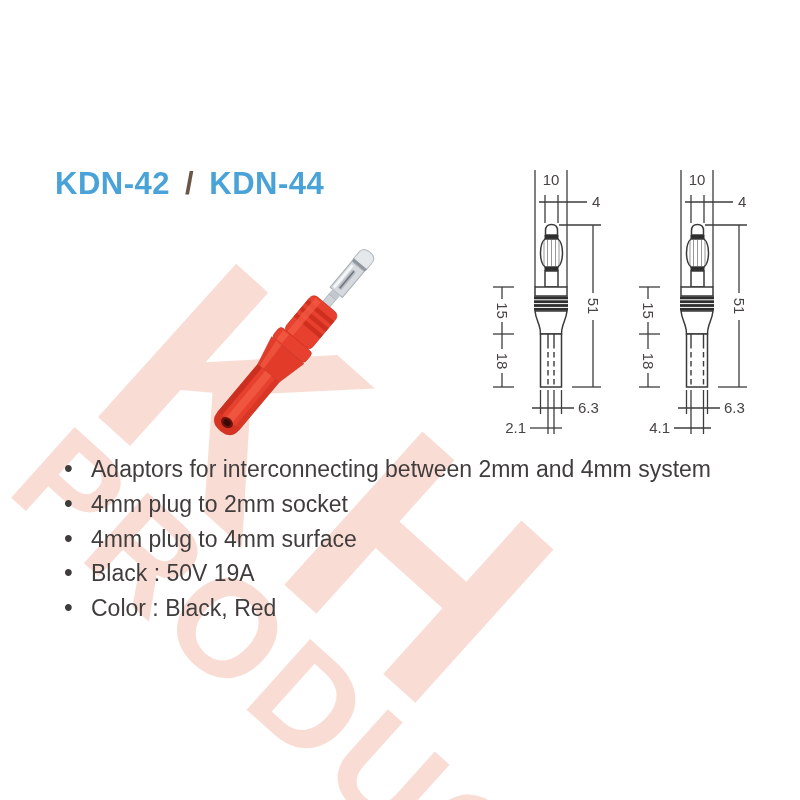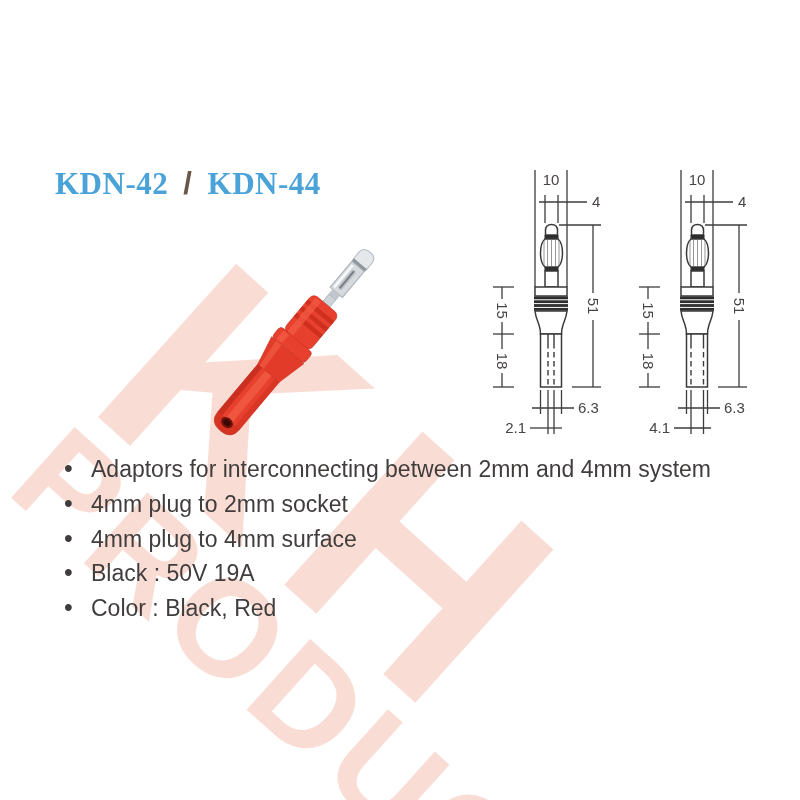--- a/index.html
+++ b/index.html
@@ -10,21 +10,21 @@
   .watermark { position:absolute; left:235px; top:235px;
                transform:rotate(42deg); transform-origin:0 0;
                color:rgba(238,152,128,0.33); font-weight:bold;
                pointer-events:none; white-space:nowrap; z-index:0; }
   .wm-big   { font-size:300px; line-height:0.82; letter-spacing:34px; }
   .wm-small { font-size:138px; line-height:1.0; letter-spacing:6px; margin-top:-18px; }
 
   
   .title { position:absolute; left:55px; top:166px; z-index:2;
            font-size:31px; font-weight:bold; letter-spacing:0.5px; }
-  .title .model { color:#4aa3d8;font-family:Liberation Serif, serif; }
+  .title .model { color:#4aa3d8; }
   .title .sep   { color:#6a5748; padding:0 6px; }
 
   
   .photo    { position:absolute; left:180px; top:212px; z-index:2; }
   .drawing1 { position:absolute; left:488px; top:162px; z-index:2; }
   .drawing2 { position:absolute; left:634px; top:162px; z-index:2; }
 
   svg .part   { fill:#ffffff; stroke:#3a3a3a; stroke-width:1.5; }
   svg .blk    { fill:#2e2e2e; stroke:none; }
   svg .dim    { stroke:#3d3d3d; stroke-width:1.3; }

